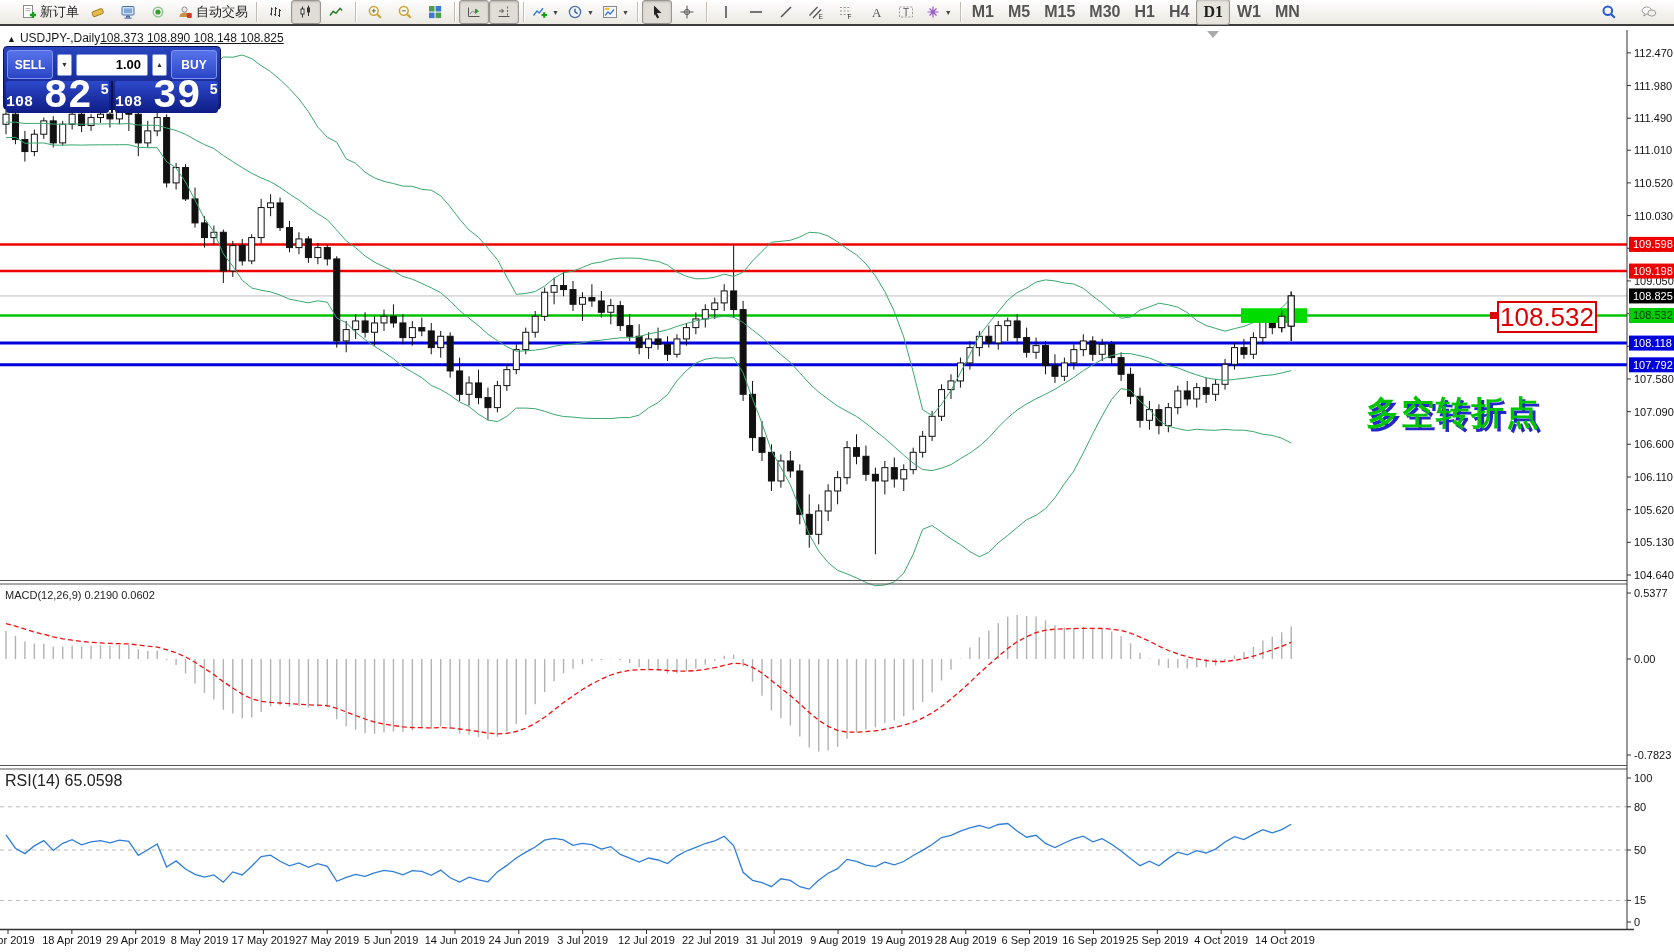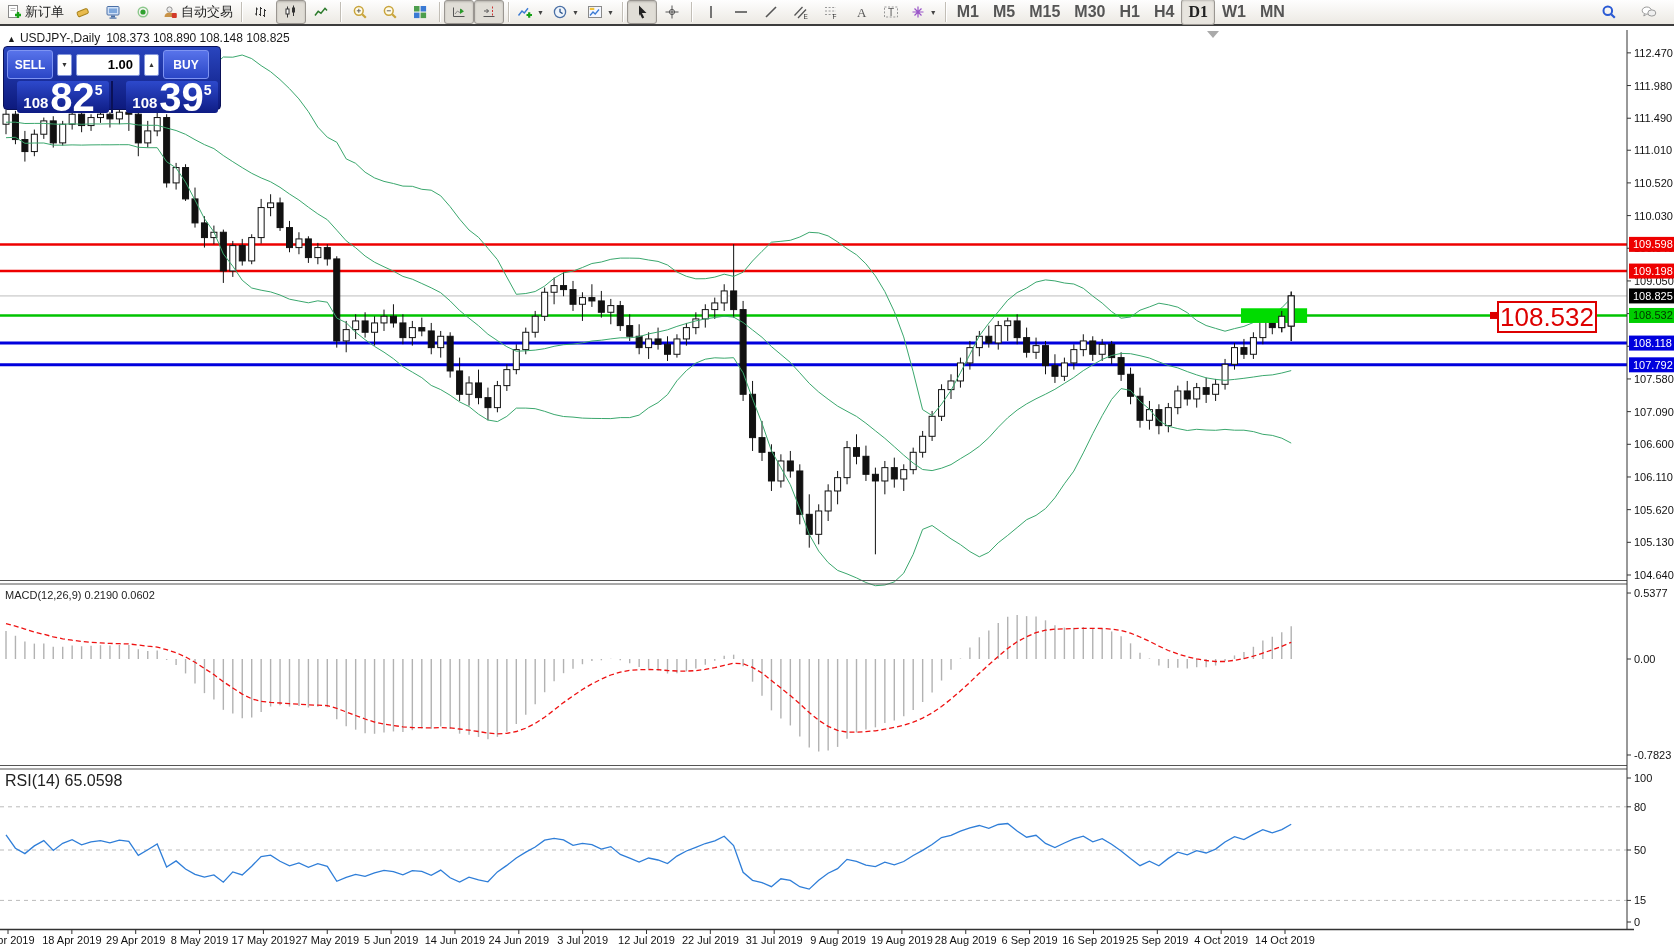--- a/index.html
+++ b/index.html
@@ -2,50 +2,50 @@
 <html><head>
 <meta charset="utf-8">
 <style>
   html,body{margin:0;padding:0;background:#d4d0c8;}
   #app{position:relative;width:1674px;height:952px;background:#fff;overflow:hidden;
        font-family:"Liberation Sans",sans-serif;-webkit-font-smoothing:antialiased;}
   
   #toolbar{position:absolute;left:0;top:0;width:1674px;height:26px;z-index:10;
 
            background:linear-gradient(#fefefe,#ece9e3);border-bottom:2px solid #3c3c3c;
-           display:flex;align-items:center;padding-left:2px;box-sizing:border-box;}
+           display:flex;align-items:center;padding-left:17px;box-sizing:border-box;}
   .tbtn{height:22px;min-width:22px;display:flex;align-items:center;justify-content:center;
         gap:3px;padding:0 3px;border:1px solid transparent;border-radius:3px;color:#222;}
   .tbtn.pressed{background:#e0ddd6;border:1px solid #9a9691;box-shadow:inset 0 1px 2px rgba(0,0,0,.18);}
   .tbtn .lbl{font-size:13px;white-space:nowrap;}
   .tbtn svg{display:block;}
   .dd{font-size:7px;color:#444;margin-left:1px;}
   .tsep{width:1px;height:20px;background:#c2beb6;margin:0 4px;box-shadow:1px 0 0 #fff;}
   .tf{font-size:16px;font-weight:bold;color:#555;padding:3px 6px;border:1px solid transparent;border-radius:3px;}
   .tf.active{background:#e8e5df;border:1px solid #9a9691;box-shadow:inset 0 1px 2px rgba(0,0,0,.18);color:#222;font-family:Liberation Serif, serif;}
   #tb-right{margin-left:auto;display:flex;align-items:center;gap:10px;margin-right:10px;}
   
   #chart-title{position:absolute;left:7px;top:31px;z-index:6;font-size:12px;color:#1a1a1a;}
   #chart-title .arr{font-size:9px;margin-right:4px;}
-  #chart-title .ohlc{margin-left:6px;}
+  #chart-title .ohlc{text-decoration:underline;}
   #trade-panel{position:absolute;left:3px;top:46px;width:218px;height:64px;z-index:6;
                background:linear-gradient(#2945be,#0d1a7e);border:1px solid #0a1158;border-radius:4px;
                box-sizing:border-box;}
   #tp-row1{display:flex;align-items:center;gap:4px;padding:3px 3px 0 3px;}
   .tp-btn{width:46px;height:29px;background:linear-gradient(#5873ea,#2a46c6);border:1px solid #7e94f2;
           border-radius:3px;color:#fff;font-size:12px;font-weight:bold;display:flex;align-items:center;
           justify-content:center;box-sizing:border-box;}
   .tp-step{width:15px;height:22px;background:#fff;border:1px solid #8597dc;border-radius:2px;color:#333;
            font-size:7px;display:flex;align-items:center;justify-content:center;box-sizing:border-box;}
-  .tp-vol{width:64px;height:22px;background:#fff;border:1px solid #8597dc;border-radius:2px;color:#000;
+  .tp-vol{width:72px;height:22px;background:#fff;border:1px solid #8597dc;border-radius:2px;color:#000;
           font-size:13px;font-weight:bold;display:flex;align-items:center;justify-content:flex-end;
           padding-right:6px;box-sizing:border-box;}
   #tp-row2{display:flex;height:34px;margin-top:2px;}
-  .tp-price{flex:1;display:flex;align-items:center;justify-content:center;color:#fff;
-            background:linear-gradient(#2d49cc,#0e1c84);margin:0 2px 2px 13px;border-radius:3px;}
+  .tp-price{flex:1;display:flex;align-items:center;justify-content:space-between;color:#fff;
+            background:linear-gradient(#2d49cc,#0e1c84);margin:0 2px 2px 2px;border-radius:3px;font-family:Liberation Mono, monospace;}
   .tp-price .pre{font-size:15px;font-weight:bold;margin-top:10px;margin-right:2px;}
   .tp-price .big{font-size:40px;font-weight:bold;line-height:30px;}
   .tp-price .sup{font-size:14px;font-weight:bold;align-self:flex-start;margin-top:1px;}
   #tp-div{width:2px;background:#0a1158;margin:0 0 2px 0;}
   #macd-label{position:absolute;left:5px;top:589px;z-index:6;font-size:11px;color:#222;}
   #rsi-label{position:absolute;left:5px;top:772px;z-index:6;font-size:16px;color:#222;}
   #price-callout{position:absolute;left:1497px;top:301px;width:100px;height:32px;z-index:6;
                  background:#fff;border:2px solid #dd0000;box-sizing:border-box;color:#dd0000;
                  font-size:26px;display:flex;align-items:center;justify-content:center;}
   #cn-note{position:absolute;left:1366px;top:391px;z-index:6;font-size:33px;font-weight:bold;
@@ -849,13 +849,14 @@
   </div>
 
   <div id="macd-label">
     <span>MACD(12,26,9)</span> <span>0.2190 0.0602</span>
   </div>
   <div id="rsi-label">
     <span>RSI(14)</span> <span>65.0598</span>
   </div>
 
   <div id="price-callout">108.532</div>
+  <div id="cn-note">多空转折点</div>
 </div>
 
 </body></html>

